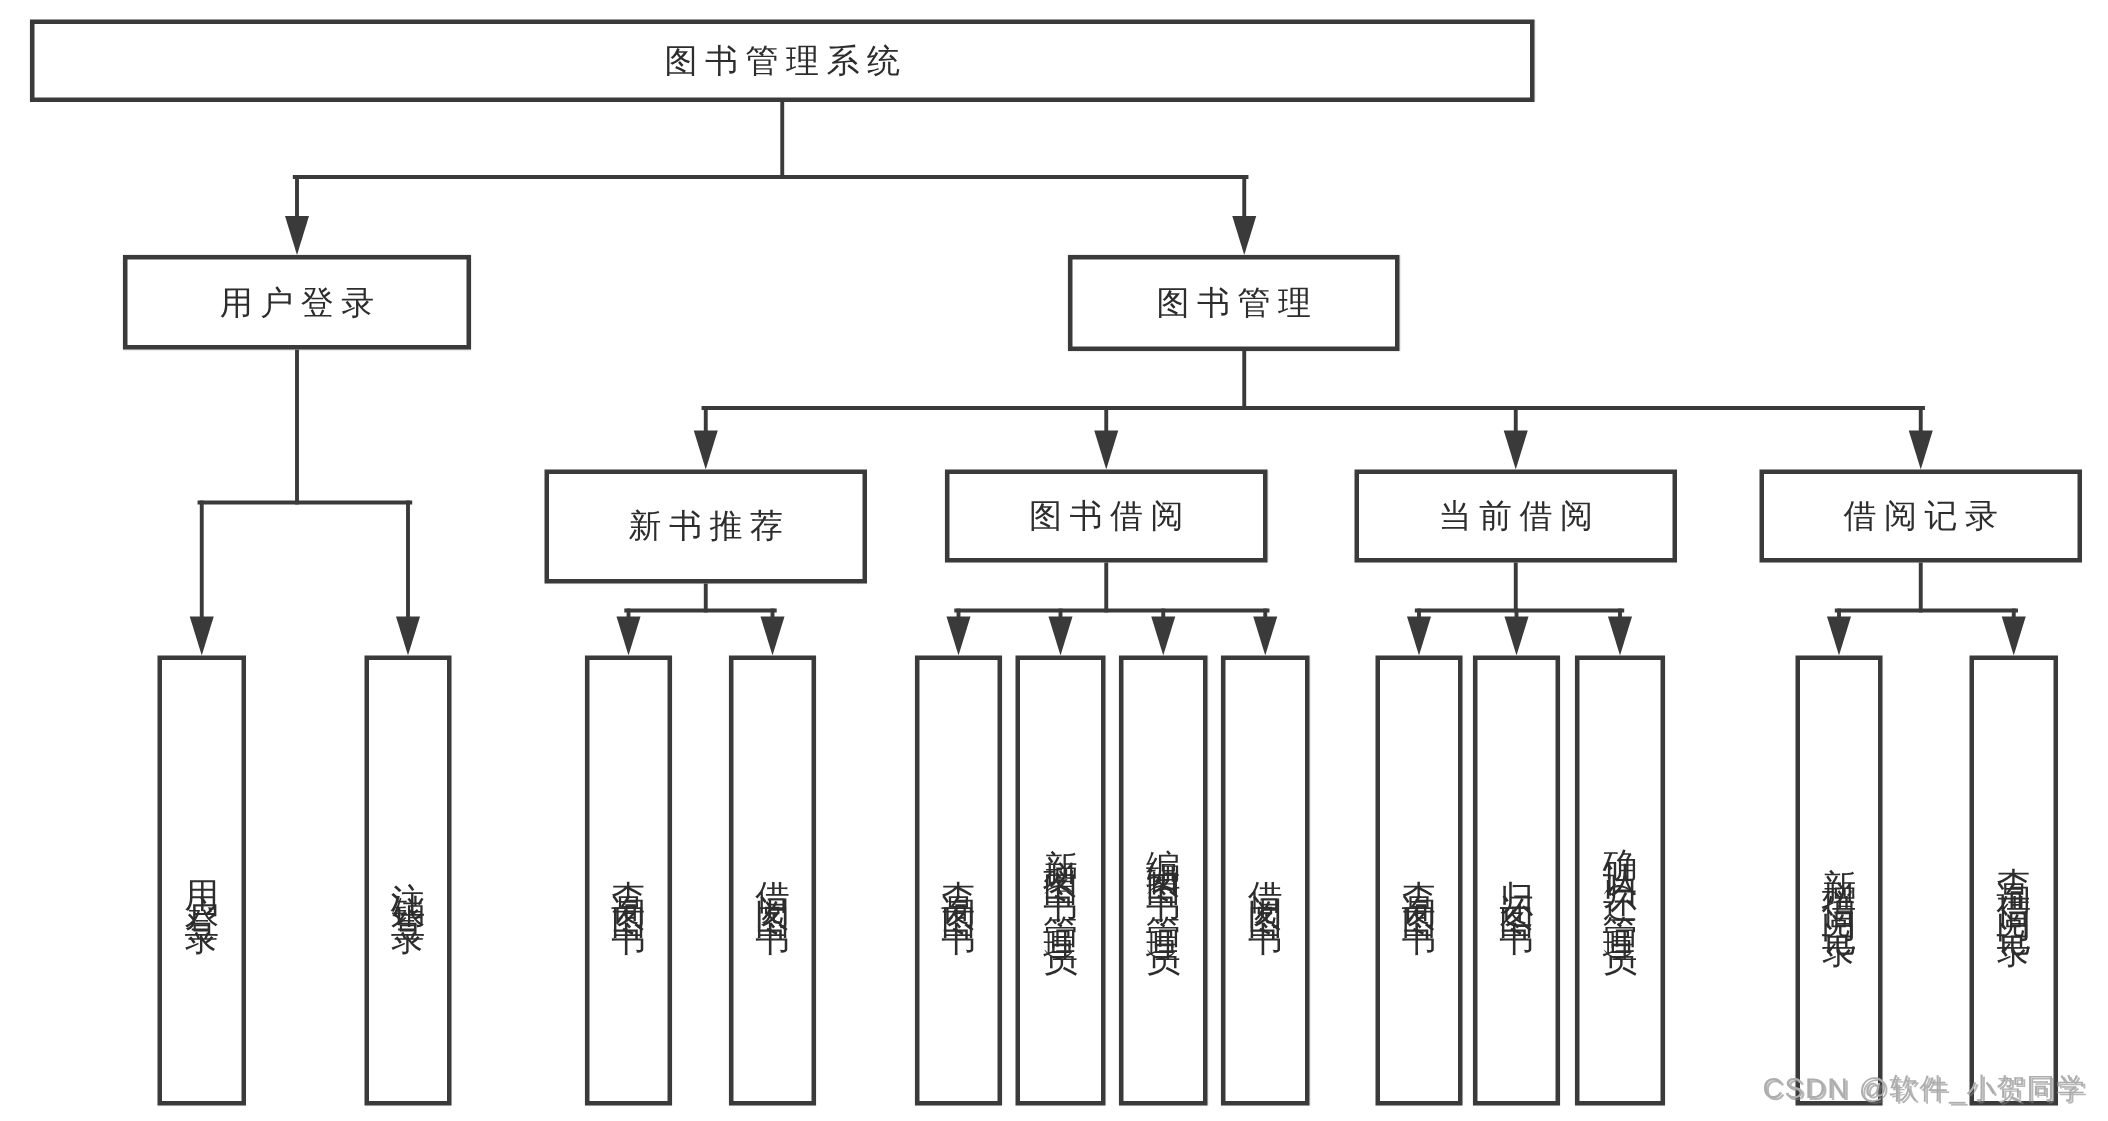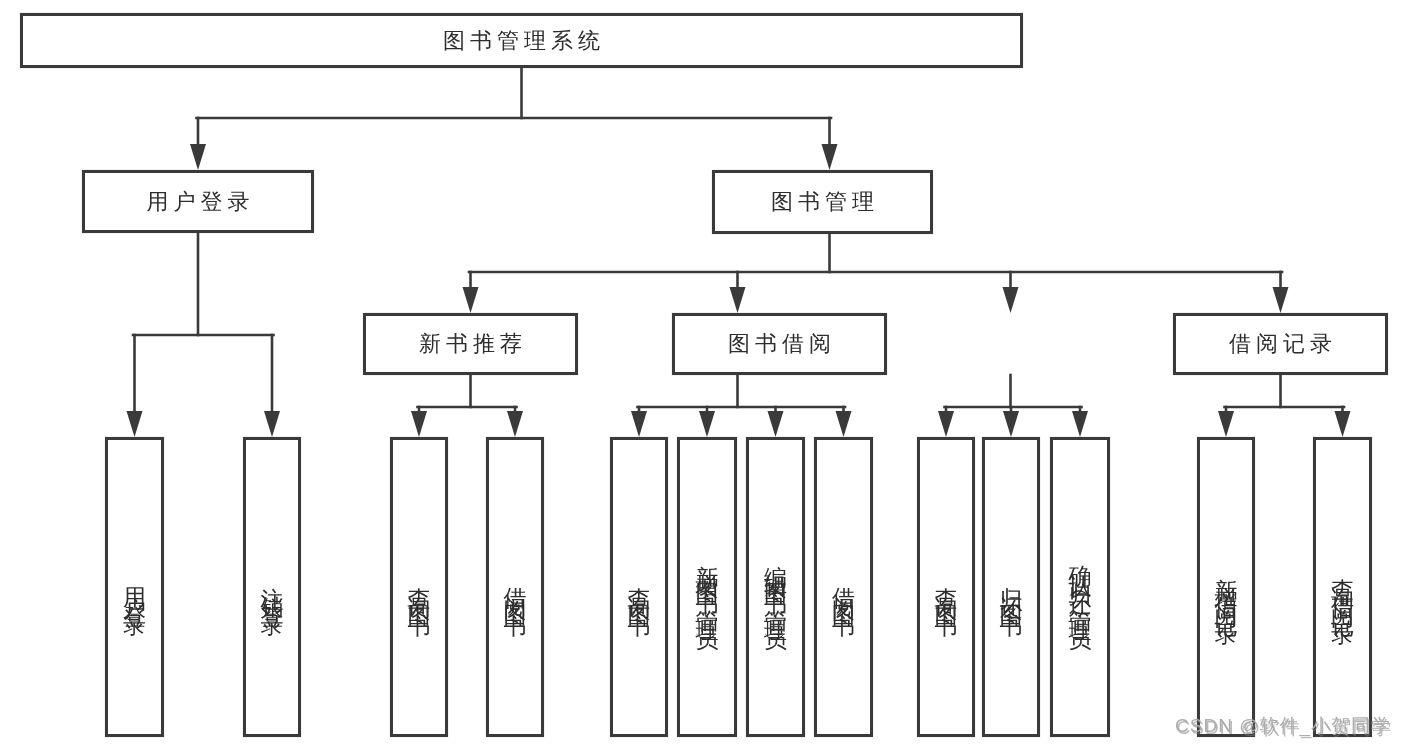--- a/index.html
+++ b/index.html
@@ -128,22 +128,23 @@
     <path d="M1342.5 407 V414"></path>
     <polygon points="1226,437 1218,411 1234,411"></polygon>
     <polygon points="1342.5,437 1334.5,411 1350.5,411"></polygon>
   </svg>
 
   <div class="node h" style="left:20px; top:13px; width:1003px; height:55px;">图书管理系统</div>
 
   <div class="node h" style="left:82px; top:170px; width:232px; height:63px;">用户登录</div>
   <div class="node h" style="left:712px; top:170px; width:221px; height:64px;">图书管理</div>
 
-  <div class="node h" style="left:363px; top:313px; width:215px; height:62px;">新书推荐</div>
-  <div class="node h" style="left:630px; top:313px; width:215px; height:62px;margin-left:42px;">图书借阅</div>
+  <div class="node h" style="left:363px; top:313px; width:215px; height:76px;">新书推荐</div>
+  <div class="node h" style="left:630px; top:313px; width:215px; height:62px;">图书借阅</div>
+  <div class="node h" style="left:903px; top:313px; width:215px; height:62px;">当前借阅</div>
   <div class="node h" style="left:1173px; top:313px; width:215px; height:62px;">借阅记录</div>
 
   <div class="node v" style="left:105px; top:437px; width:59px; height:300px;">
     <span>用户登录</span>
   </div>
   <div class="node v" style="left:243px; top:437px; width:58px; height:300px;">
     <span>注销登录</span>
   </div>
 
   <div class="node v" style="left:390px; top:437px; width:58px; height:300px;">

